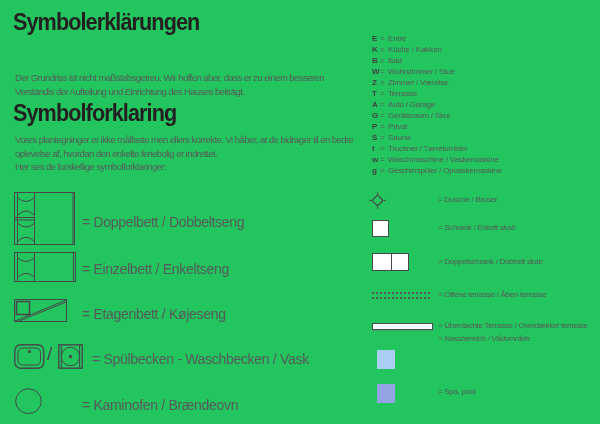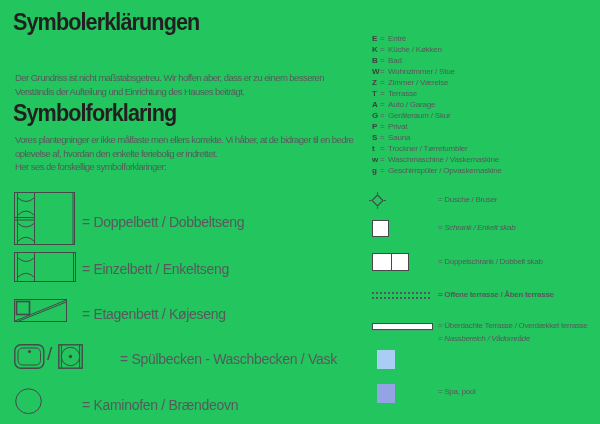--- a/index.html
+++ b/index.html
@@ -108,21 +108,21 @@
   <span class="slash">/</span>
   <span class="icon" style="left:58px; top:344px;">
     <svg width="25" height="25" viewBox="0 0 25 25" fill="none" stroke="#47484a" stroke-width="1.4">
       <rect x="0.8" y="0.8" width="23.4" height="23.4"></rect>
       <line x1="3.4" y1="1" x2="3.4" y2="24" stroke-width="1"></line>
       <line x1="21.6" y1="1" x2="21.6" y2="24" stroke-width="1"></line>
       <circle cx="12.5" cy="12.5" r="9.2" stroke-width="1"></circle>
       <circle cx="12.5" cy="12.5" r="1.7" fill="#47484a" stroke="none"></circle>
     </svg>
   </span>
-  <div class="sym-label" style="left:92px; top:351px;margin-left:28px;">= Spülbecken - Waschbecken / Vask</div>
+  <div class="sym-label" style="left:92px; top:351px;">= Spülbecken - Waschbecken / Vask</div>
 
   <span class="icon" style="left:15px; top:388px;">
     <svg width="28" height="27" viewBox="0 0 28 27" fill="none" stroke="#47484a" stroke-width="1">
       <ellipse cx="13.5" cy="13.2" rx="12.8" ry="12.4"></ellipse>
     </svg>
   </span>
   <div class="sym-label" style="left:82px; top:397px;">= Kaminofen / Brændeovn</div>
 
   <div class="letters">
     <div class="lrow">
@@ -205,21 +205,21 @@
 
   <div class="cab" style="left:372px; top:220px; width:17px; height:17px;"></div>
   <div class="r-label" style="top:223px;font-style:italic;">= Schrank / Enkelt skab</div>
 
   <div class="cab" style="left:372px; top:253px; width:37px; height:18px;">
     <div class="cab-divider"></div>
   </div>
   <div class="r-label" style="top:257px;">= Doppelschrank / Dobbelt skab</div>
 
   <div class="dotted-terrace"></div>
-  <div class="r-label" style="top:290px;font-weight:bold;">= Offene terrasse / Åben terrasse</div>
+  <div class="r-label" style="top:290px;">= Offene terrasse / Åben terrasse</div>
 
   <div class="covered-terrace"></div>
   <div class="r-label" style="top:321px;">= Überdachte Terrasse / Overdækket terrasse</div>
 
   <div class="fill-square" style="left: 377px; top: 350px; background: rgb(169, 205, 243);"></div>
   <div class="r-label" style="top:334px;font-style:italic;">= Nassbereich / Vådområde</div>
 
   <div class="fill-square" style="left: 377px; top: 384px; background: rgb(147, 163, 227);"></div>
   <div class="r-label" style="top:387px;">= Spa, pool</div>
 

